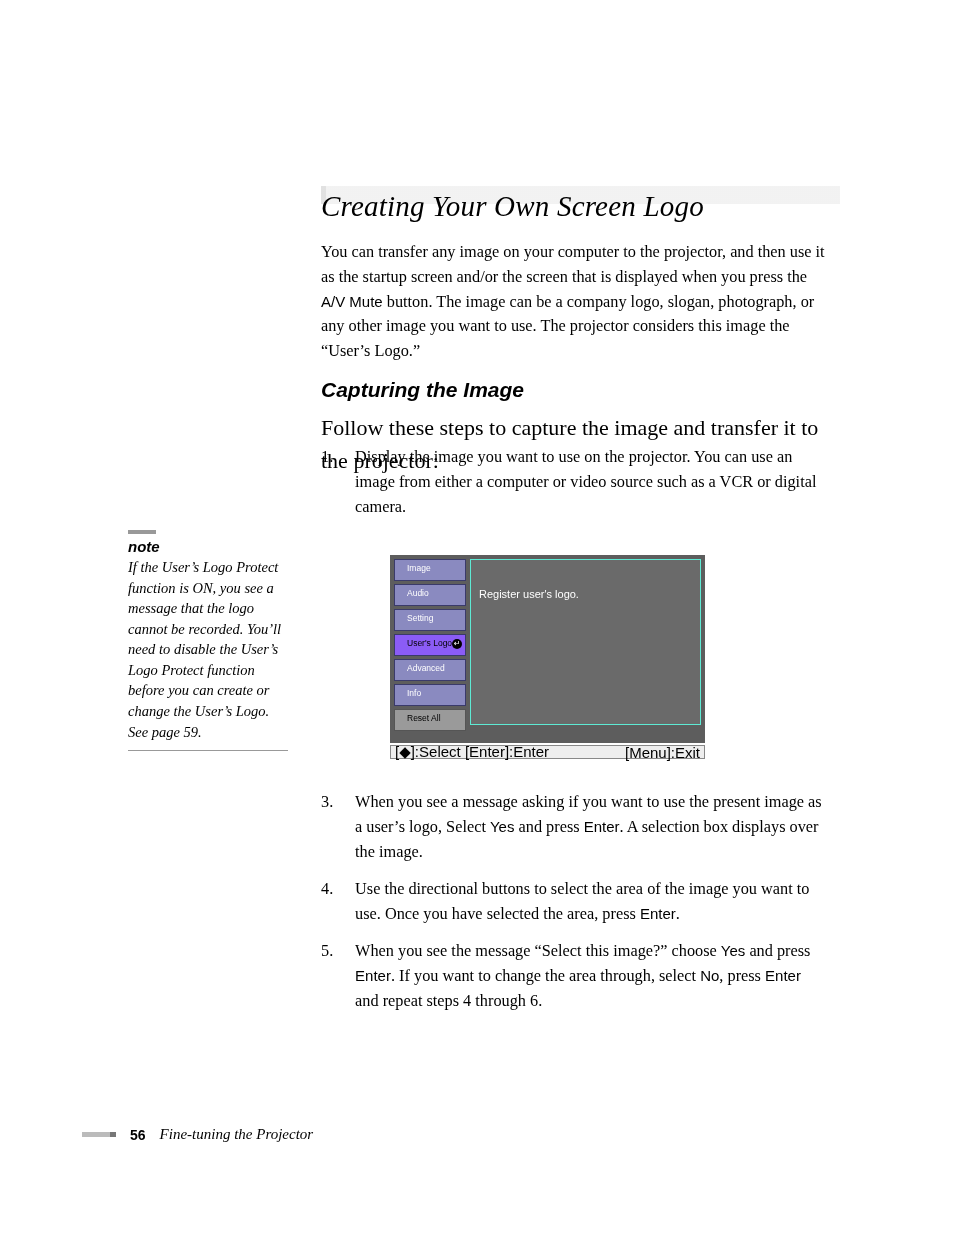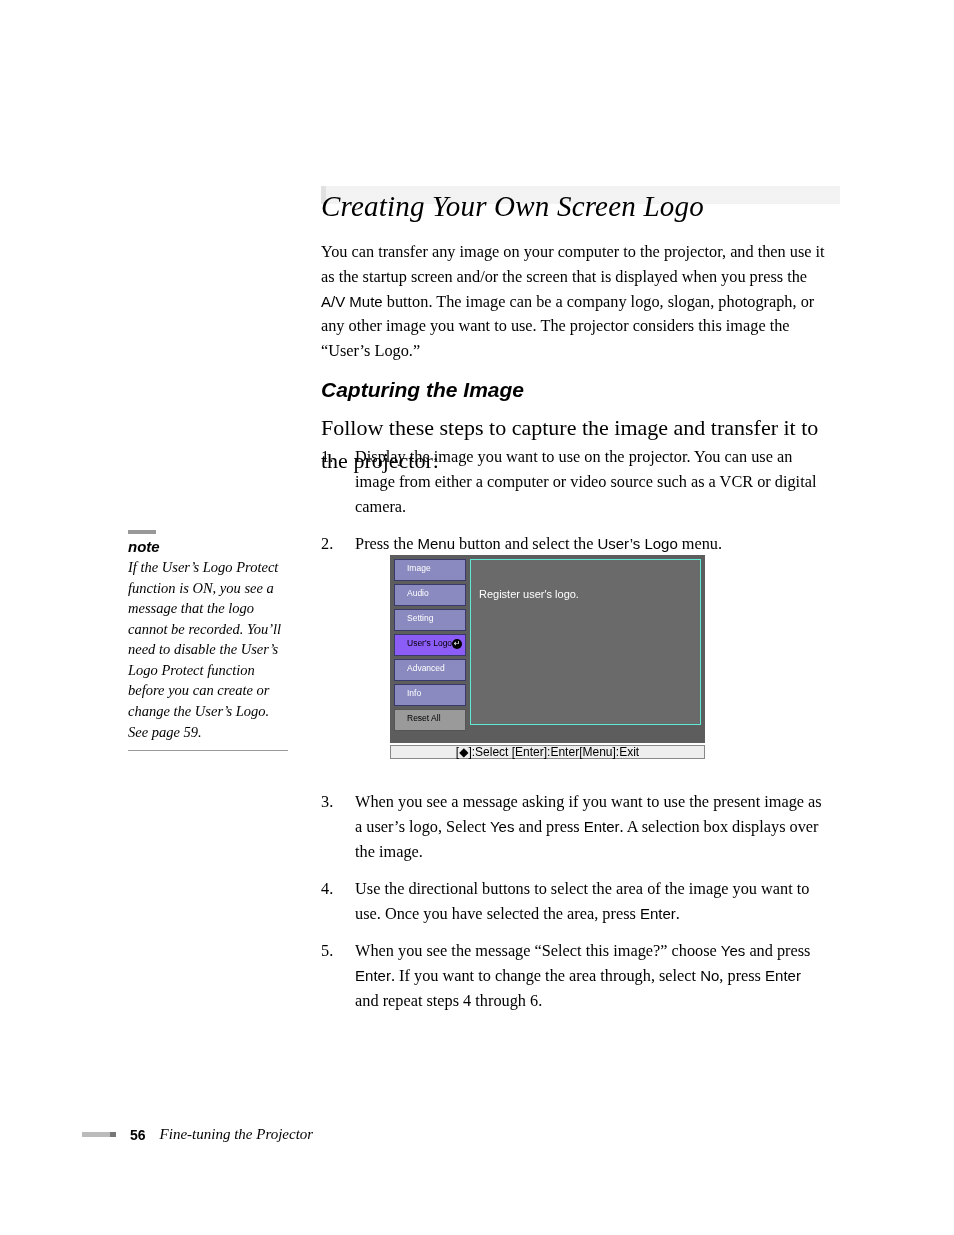--- a/index.html
+++ b/index.html
@@ -177,23 +177,23 @@
     padding: 28px 8px;
     font-size: 11px;
     color: #fff;
   }
   .menu-footer {
     margin-top: 2px;
     height: 14px;
     background: #eee;
     border: 1px solid #888;
     box-sizing: border-box;
-    font-size: 12px;
+    font-size: 15px;
     display: flex;
-    justify-content: center;
+    justify-content: space-between;
     align-items: center;
     padding: 0 4px;
     font-family: Arial, Helvetica, sans-serif;
     color: #000;
   }
   .page-footer {
     position: absolute;
     left: 82px;
     top: 1126px;
     display: flex;
@@ -228,26 +228,20 @@
   </div>
 
   <div class="sub-heading">Capturing the Image</div>
   <div class="intro2">Follow these steps to capture the image and transfer it to the projector:</div>
 
   <div class="ol" style="top:445px">
     <span class="olnum">1.</span>
     <span class="olbody">Display the image you want to use on the projector. You can use an image from either a computer or video source such as a VCR or digital camera.</span>
   </div>
 
-  <div class="ol" style="top:532px">
-    <span class="olnum">2.</span>
-    <span class="olbody">
-      <span>Press the </span><span class="sans">Menu</span><span> button and select the </span><span class="sans">User’s Logo</span><span> menu.</span>
-    </span>
-  </div>
 
   <div class="note-block">
     <div class="note-rule-top"></div>
     <div class="note-title">note</div>
     <div class="note-text">If the User’s Logo Protect function is ON, you see a message that the logo cannot be recorded. You’ll need to disable the User’s Logo Protect function before you can create or change the User’s Logo. See page 59.</div>
     <div class="note-rule-bottom"></div>
   </div>
 
   <div class="menuwrap">
     <div class="menu-outer">

